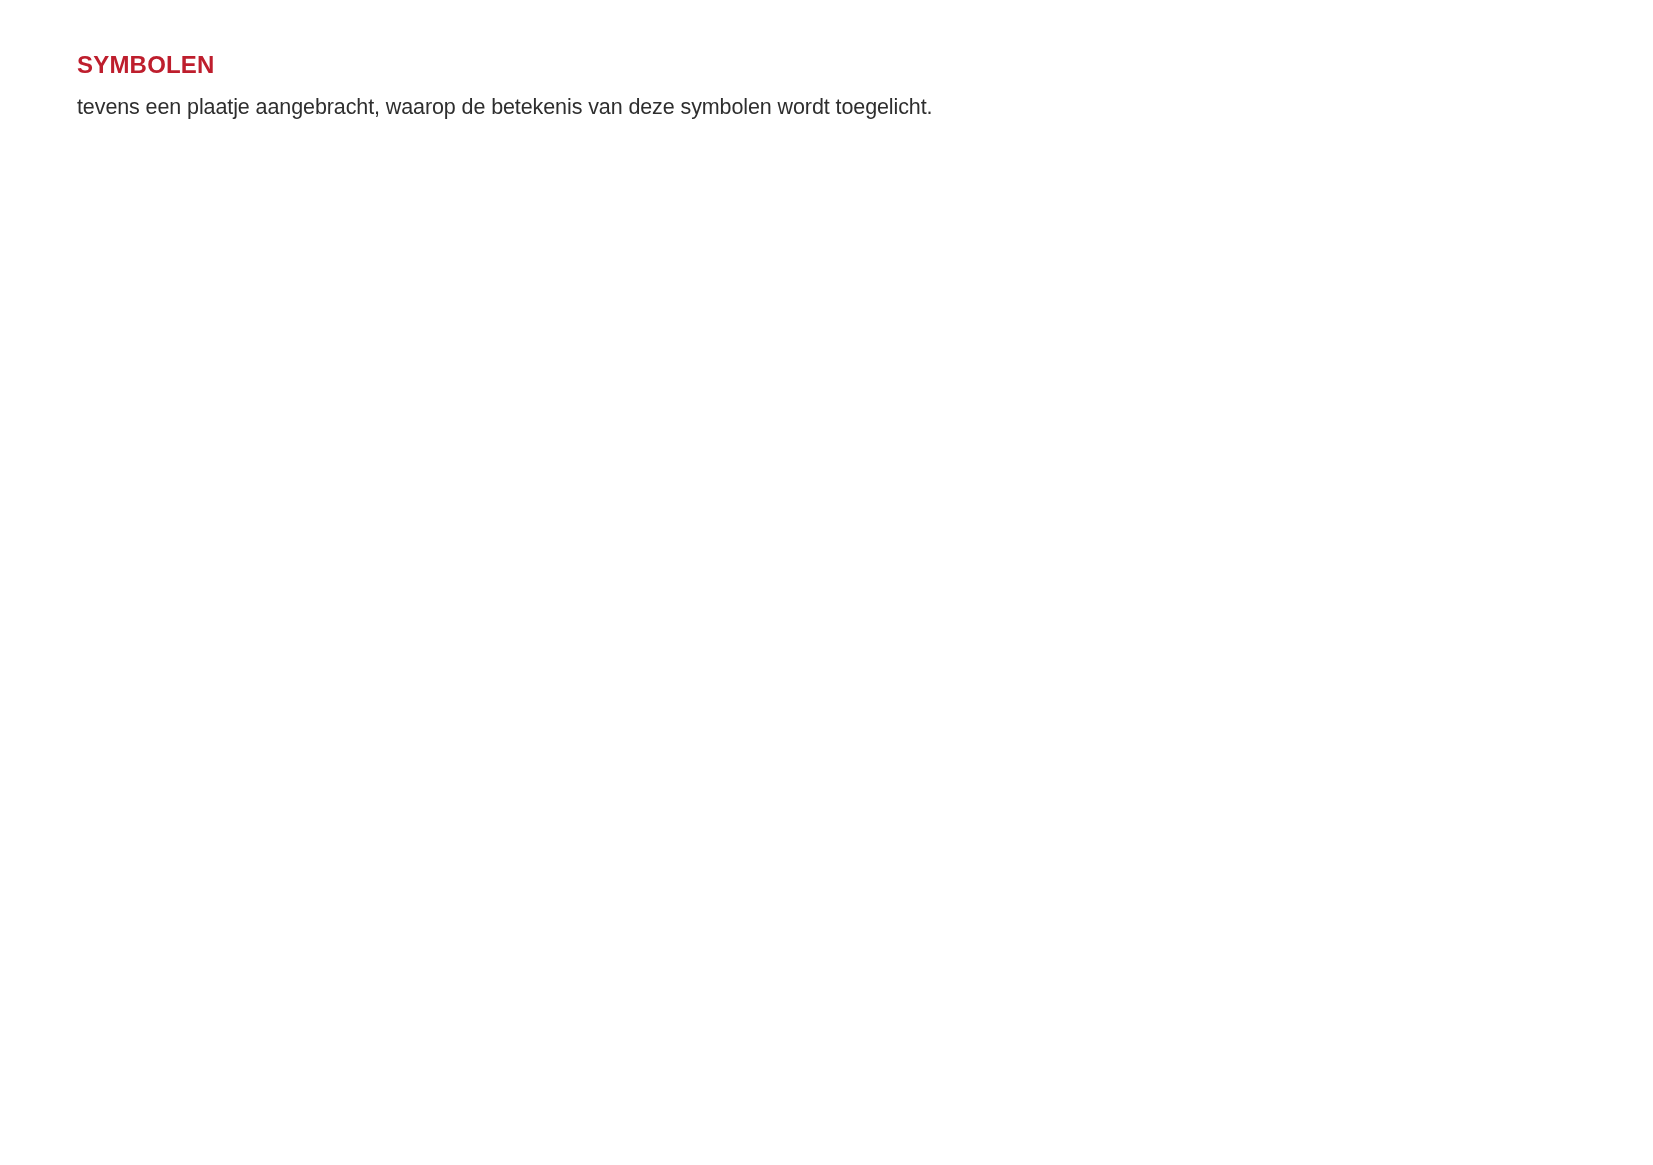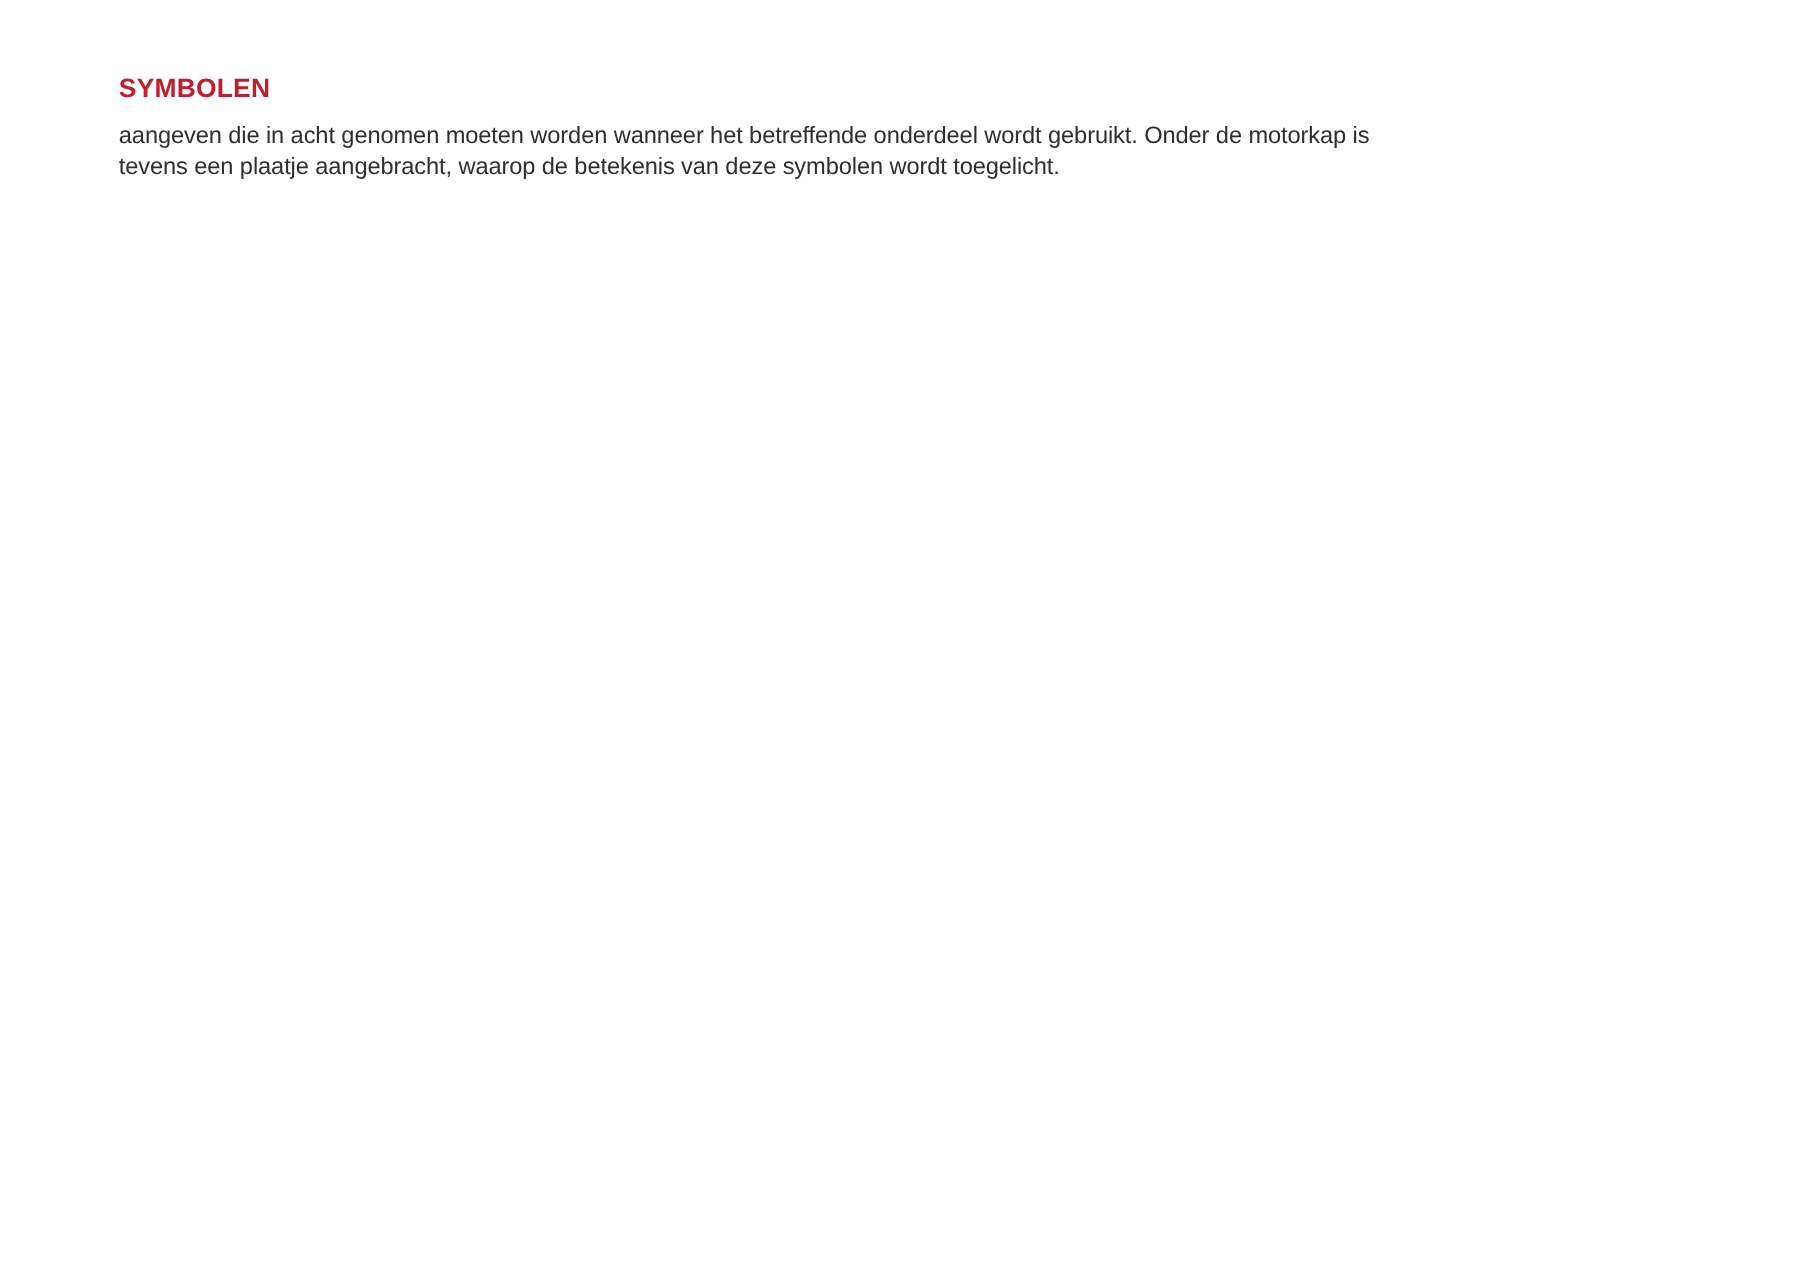--- a/index.html
+++ b/index.html
@@ -9,24 +9,23 @@
   .page {
     position: relative;
     width: 1653px;
     height: 1165px;
     background: #ffffff;
     overflow: hidden;
     font-family: "Liberation Sans", "DejaVu Sans", sans-serif;
   }
   .content {
     position: absolute;
-    top: 68px;
+    top: 52px;
     left: 77px;
     width: 1260px;
-    margin-left: 31px;
   }
   .heading {
     color: #be1e2d;
     font-size: 24px;
     font-weight: 700;
     letter-spacing: 0.2px;
     line-height: 1.1;
     margin-bottom: 16px;
     font-family: "Liberation Sans", "DejaVu Sans", sans-serif;
   }
@@ -41,17 +40,16 @@
     white-space: nowrap;
   }
 </style>
 </head>
 <body>
 
 <div class="page">
   <div class="content">
     <h1 class="heading">SYMBOLEN</h1>
     <div class="body-text">
-      <div class="body-line">aangeven die in acht genomen moeten worden wanneer het betreffende onderdeel wordt gebruikt. Onder de motorkap is</div>
       <div class="body-line">tevens een plaatje aangebracht, waarop de betekenis van deze symbolen wordt toegelicht.</div>
     </div>
   </div>
 </div>
 
 </body></html>

